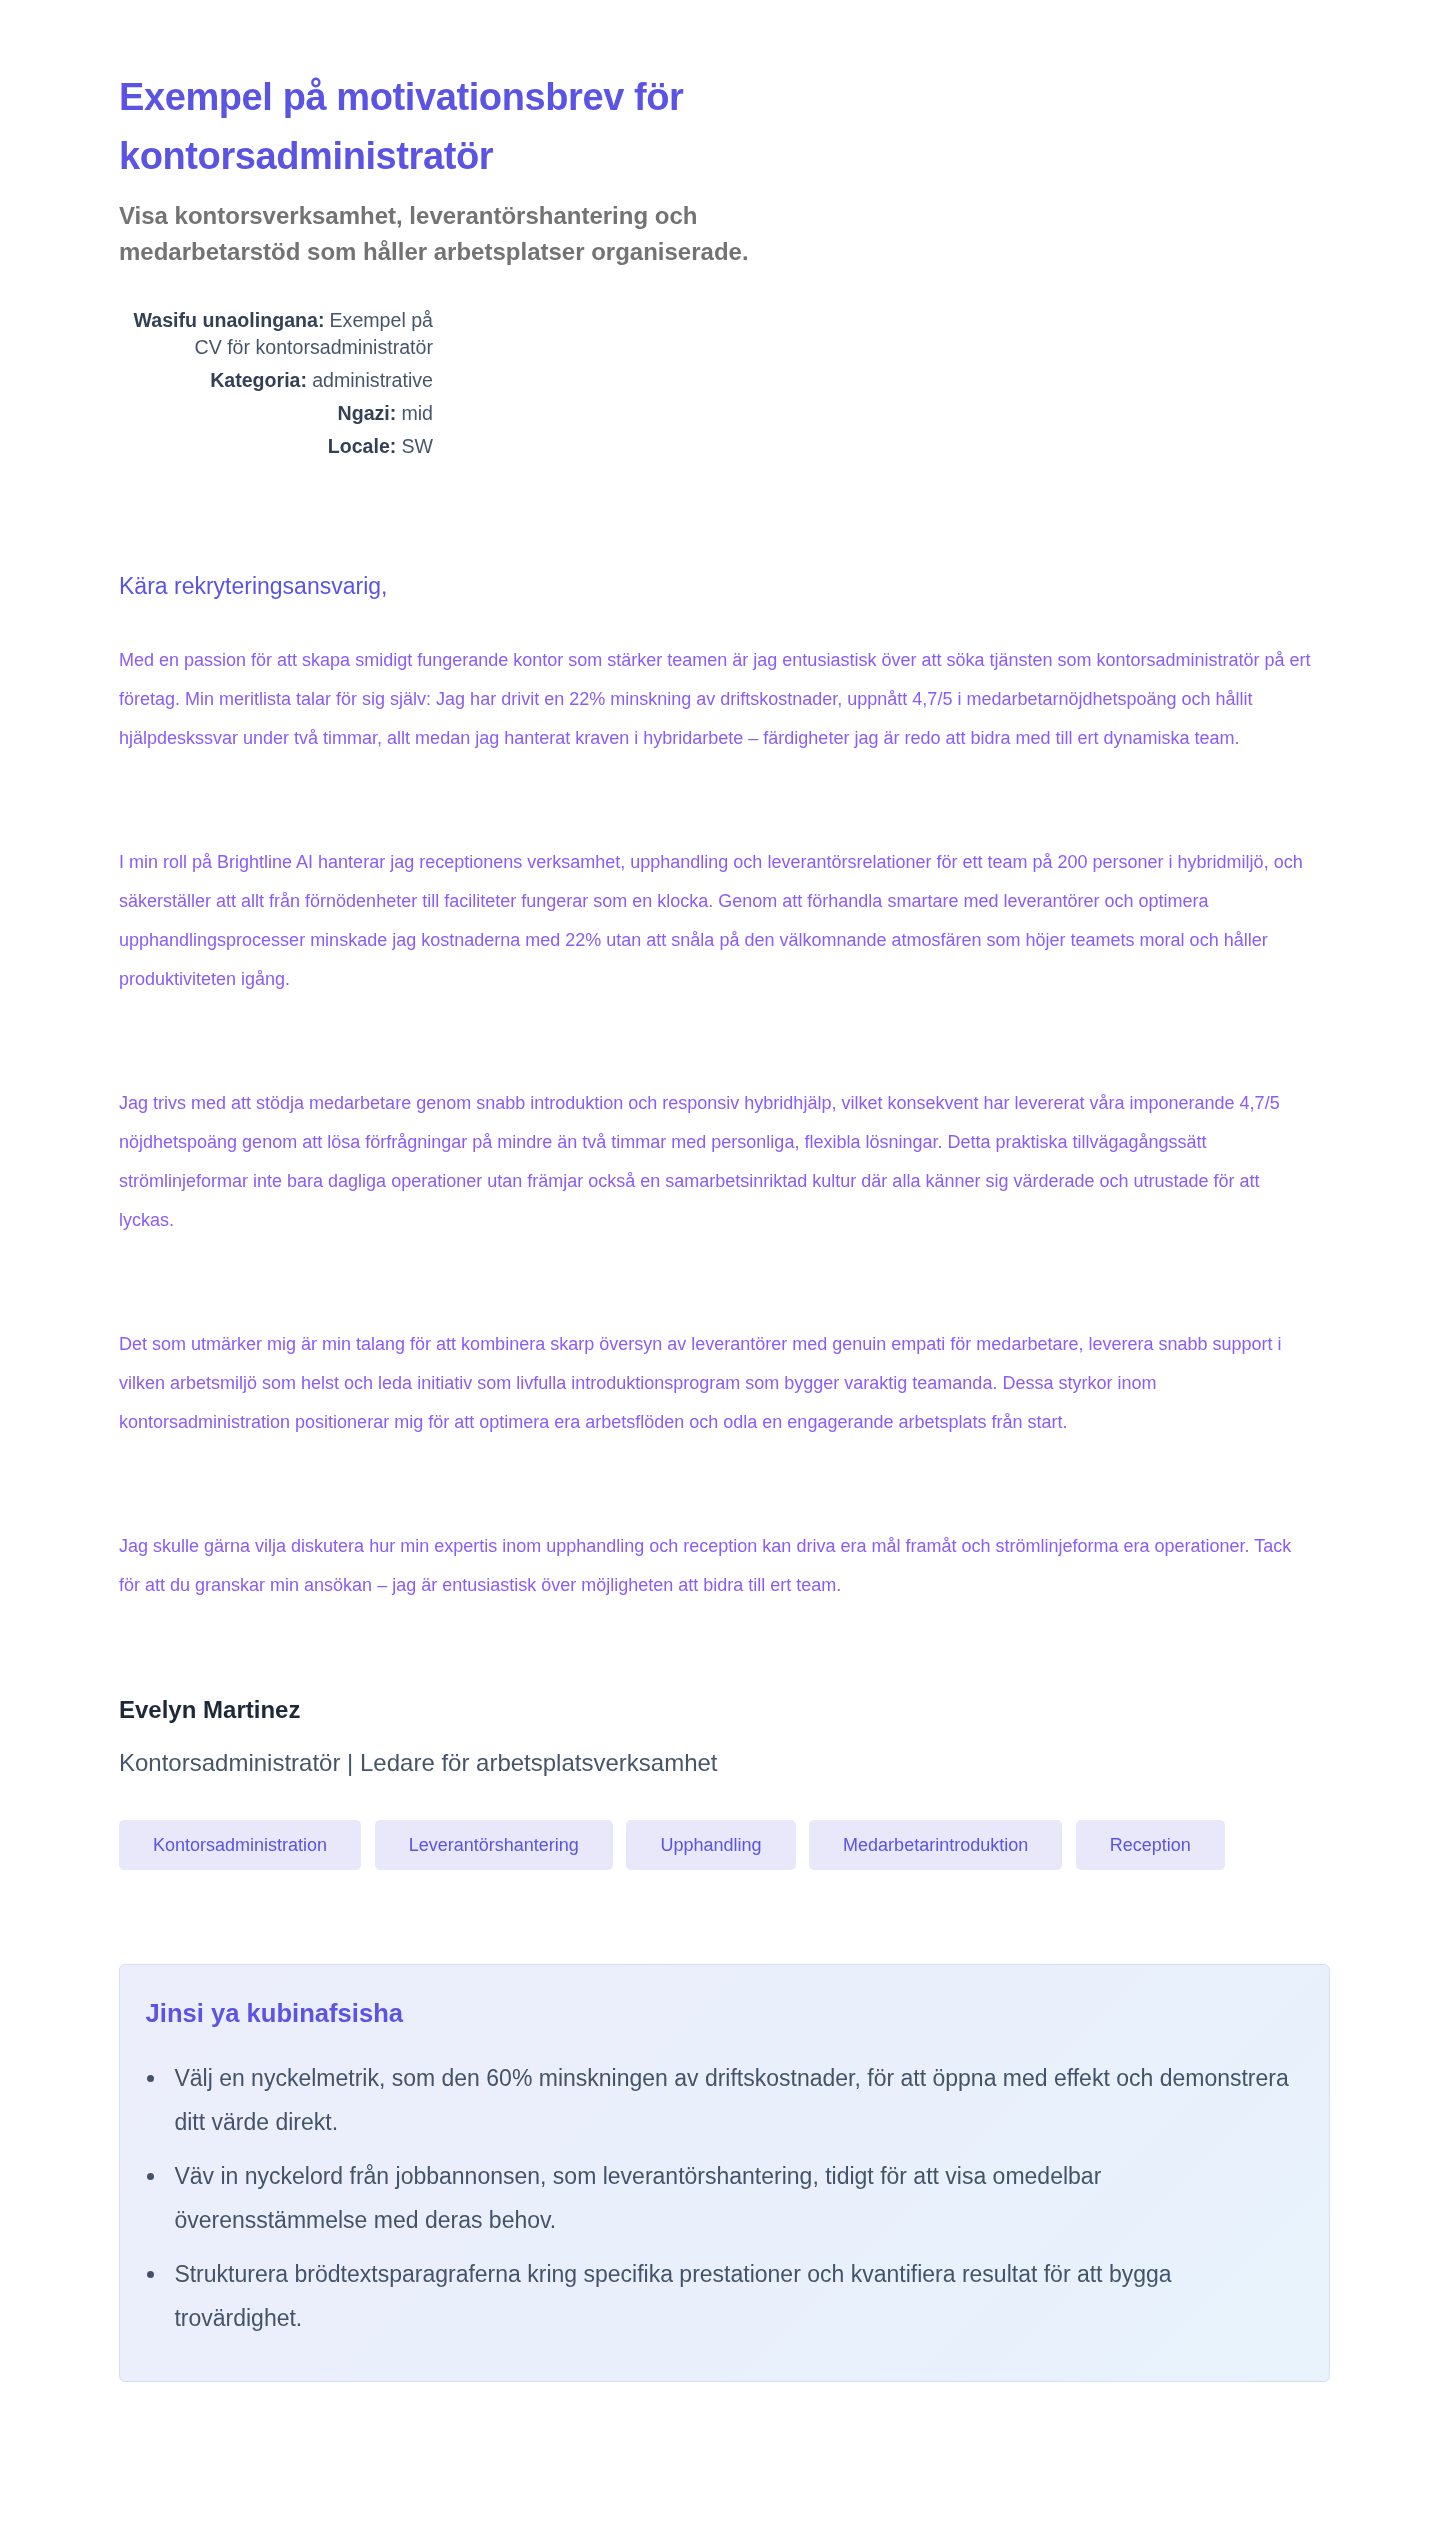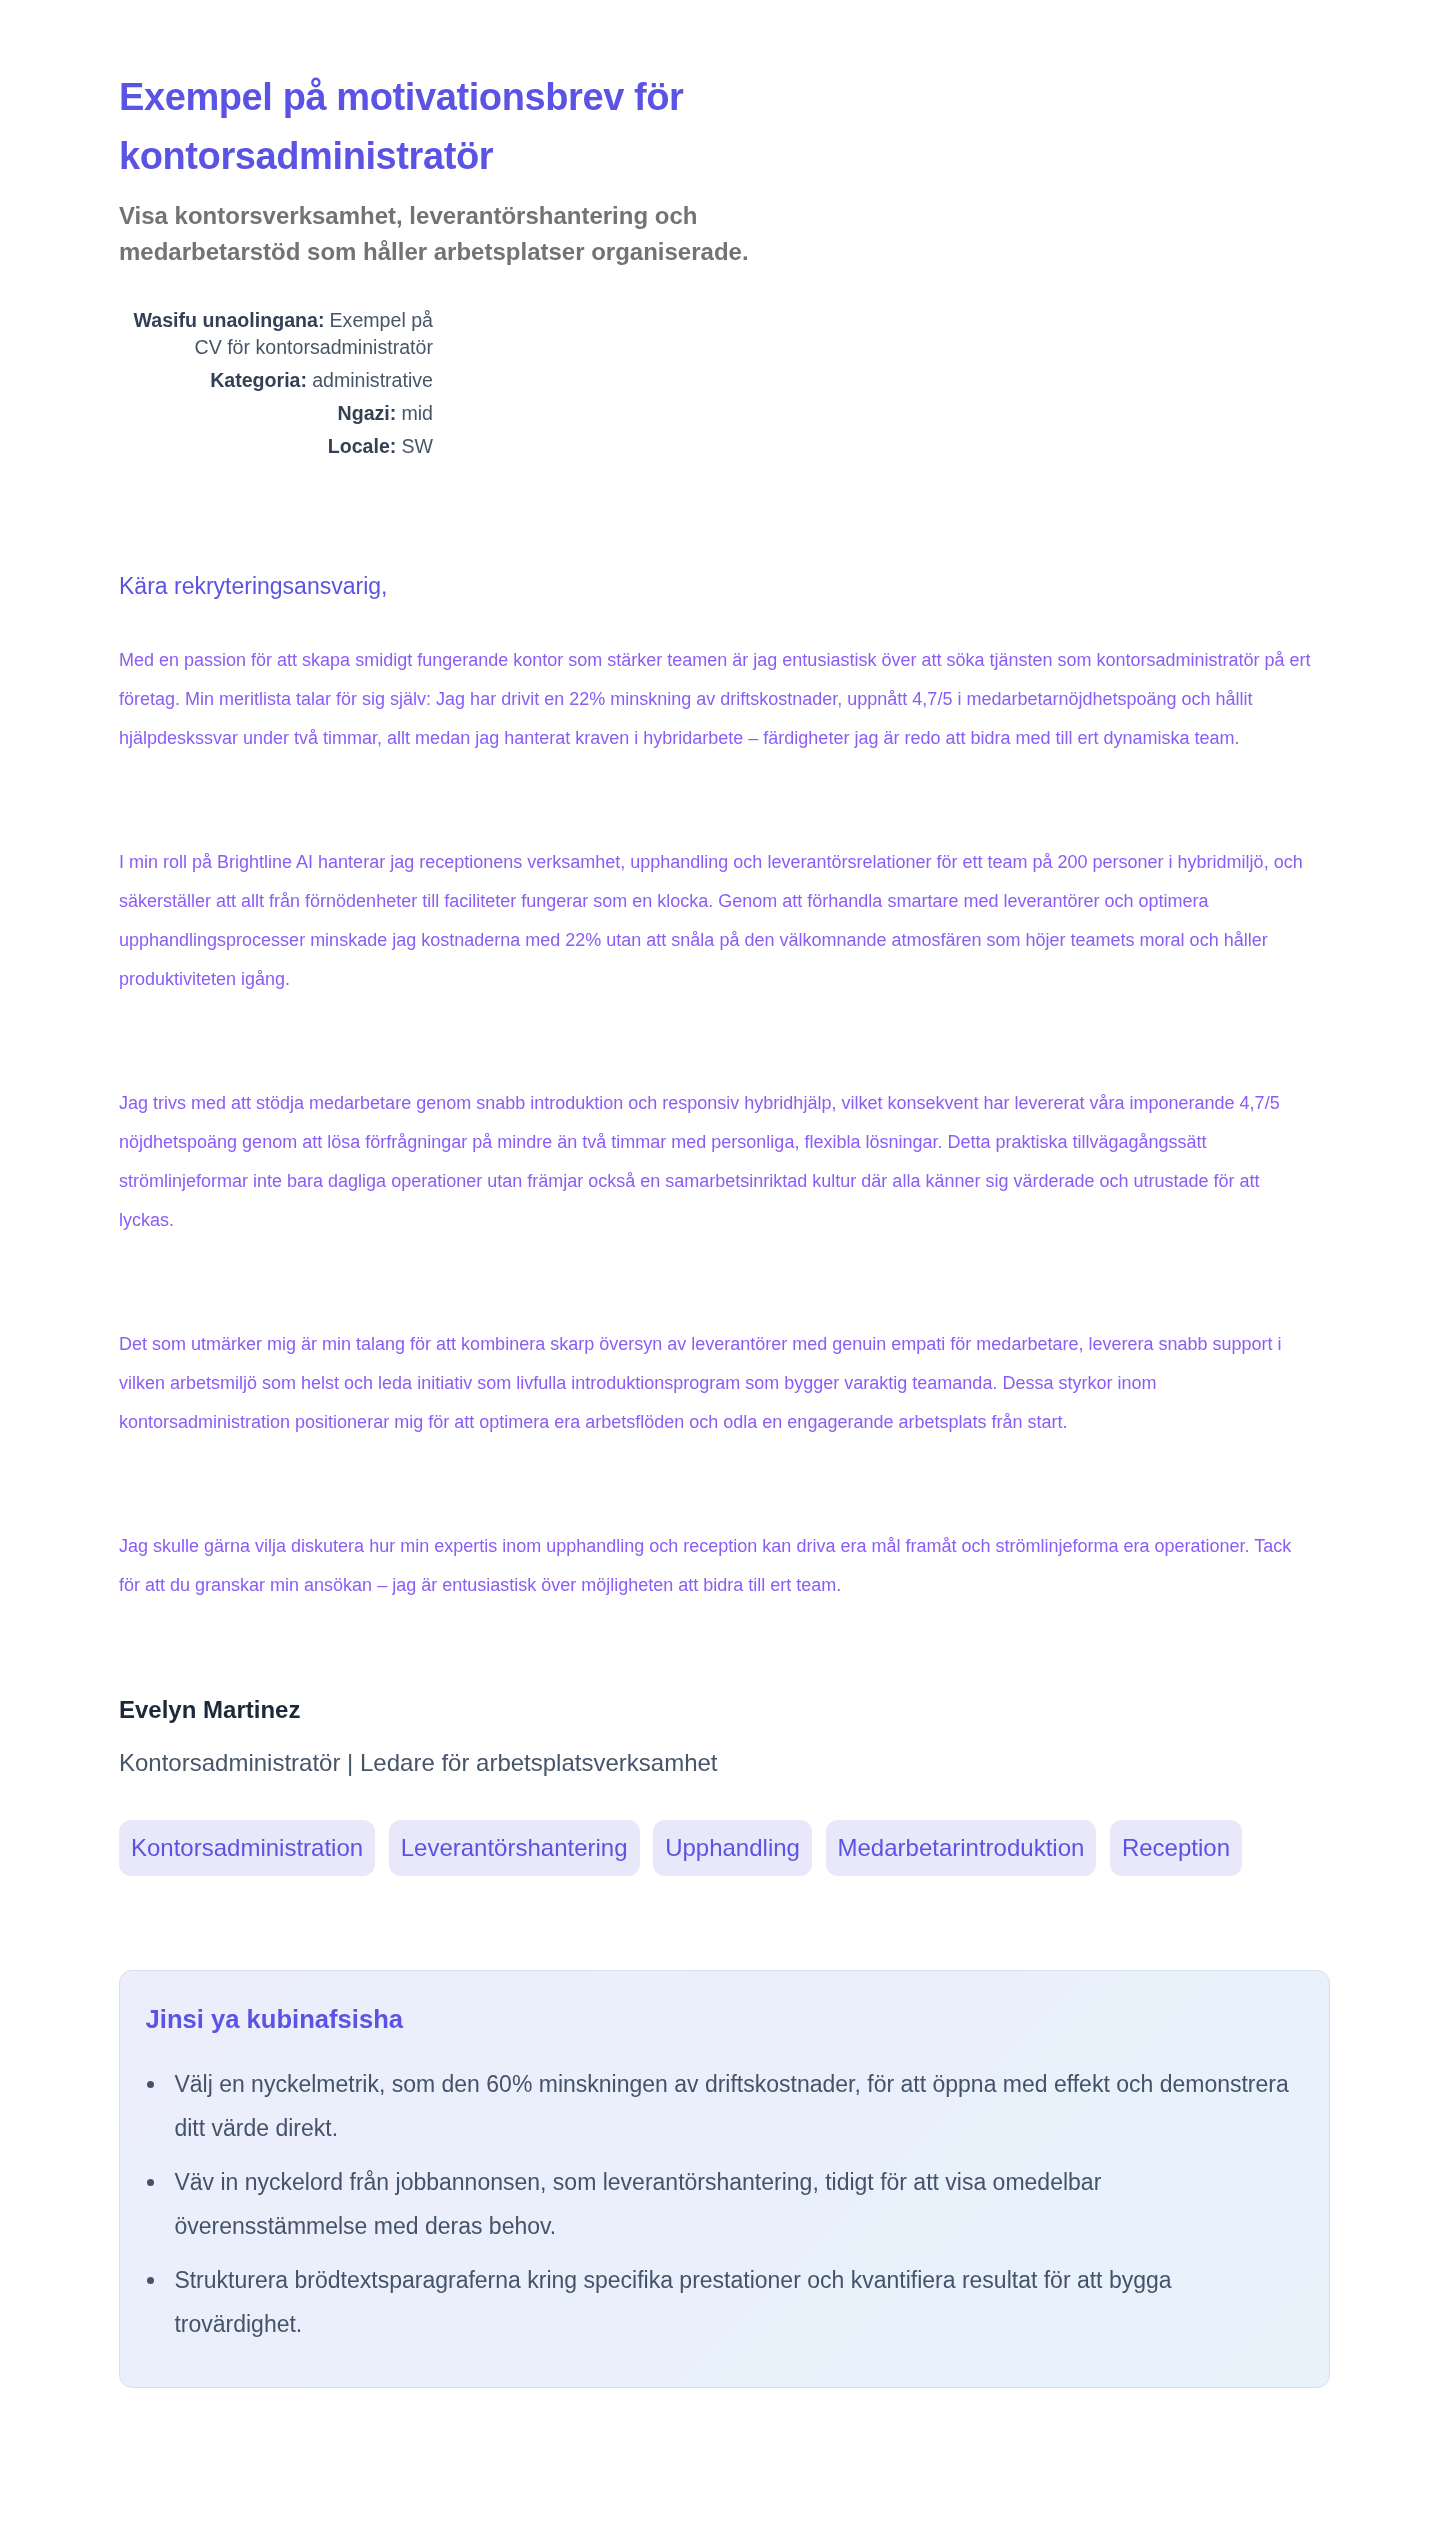--- a/index.html
+++ b/index.html
@@ -88,32 +88,32 @@
   .tags {
     display: flex;
     flex-wrap: wrap;
     gap: 13.6px;
     margin-top: 38px;
   }
   .tag {
     display: inline-block;
     background: #e9e8fb;
     color: #5b53e3;
-    font-size: 24px;
+    font-size: 18px;
     line-height: 1;
-    padding: 16px 12px;
-    border-radius: 12px;
+    padding: 16px 34px;
+    border-radius: 5px;
     white-space: nowrap;
   }
   
   .tips {
     margin-top: 94px;
     box-sizing: border-box;
     border: 0.9px solid #d6def4;
-    border-radius: 13px;
+    border-radius: 6px;
     background: linear-gradient(135deg, #eceefb 0%, #e9f0fb 55%, #e8f3fc 100%);
     padding: 32px 29px 41px 25.6px;
   }
   .tips-title {
     margin: 0 0 25.6px 0;
     font-size: 25.6px;
     line-height: 1.3;
     font-weight: 700;
     color: #5b53e3;
   }

